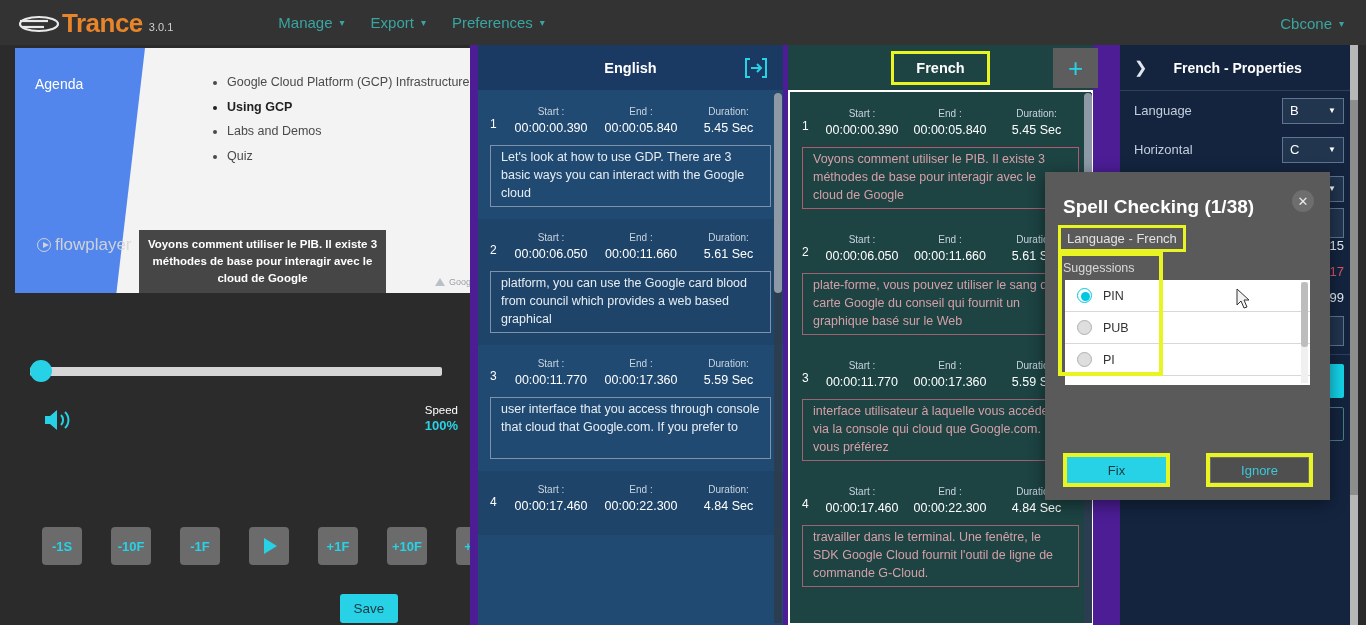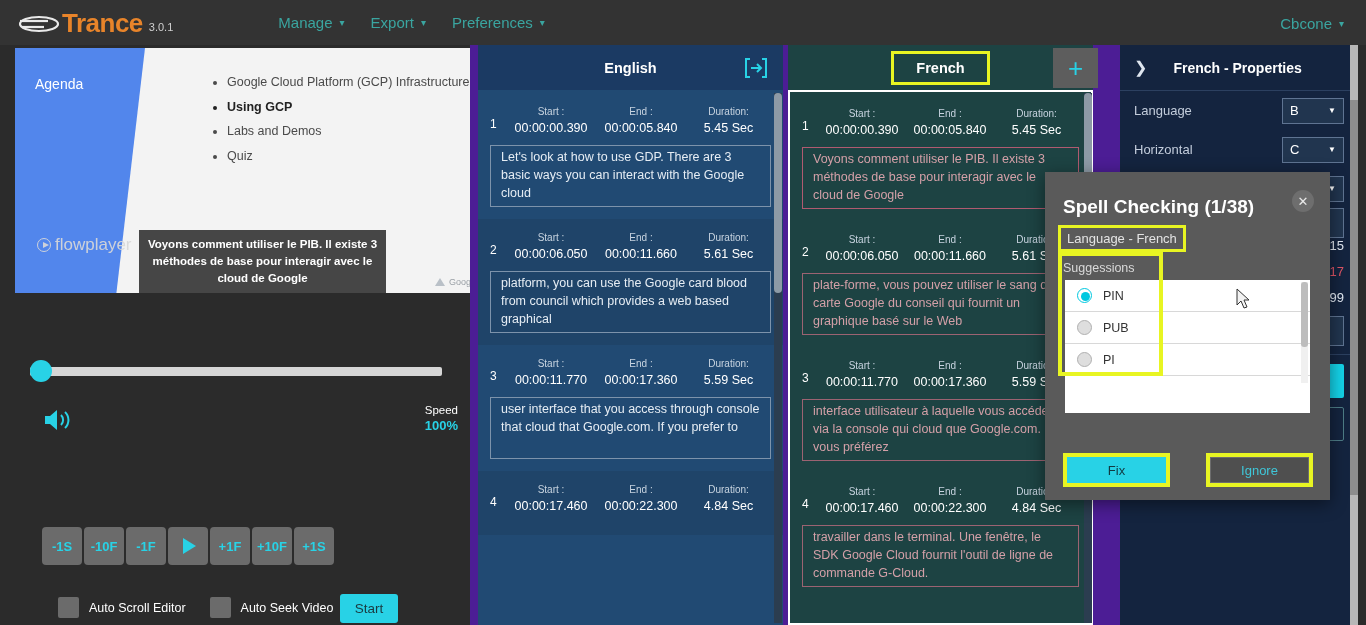--- a/index.html
+++ b/index.html
@@ -110,21 +110,21 @@
   .vol-icon { position: absolute; left: 42px; top: 362px; cursor: pointer; }
   .speed-box {
     position: absolute; right: 12px; top: 358px; text-align: right; line-height: 15px;
   }
   .speed-label { color: #ffffff; font-size: 11.5px; }
   .speed-val { color: #28d2e6; font-size: 13px; font-weight: bold; }
   .time-display {
     position: absolute; left: 0; top: 418px; width: 470px; text-align: center;
     color: #e6e6e6; font-size: 13px;
   }
-  .transport { position: absolute; left: 42px; top: 482px; display: flex; gap: 2px; }
+  .transport { position: absolute; left: 42px; top: 482px; display: flex; gap: 29px; }
   .tbtn {
     width: 40px; height: 38px; background: #6b6b6b; border-radius: 4px;
     display: flex; align-items: center; justify-content: center;
     color: #28d2e6; font-size: 13px; font-weight: bold; cursor: pointer;
   }
   .play-tri {
     width: 0; height: 0; border-left: 13px solid #28d2e6;
     border-top: 8px solid transparent; border-bottom: 8px solid transparent;
     margin-left: 3px;
   }
@@ -239,21 +239,21 @@
     position: absolute; right: 16px; top: 18px; width: 22px; height: 22px;
     border-radius: 50%; background: #6e6e6e; color: #e9e9e9; font-size: 13px;
     display: flex; align-items: center; justify-content: center; cursor: pointer;
   }
   .dlg-lang {
     position: absolute; left: 16px; top: 56px; color: #e3e3e3; font-size: 13px;
     padding: 3px 6px; outline: 3px solid #e8f522;
   }
   .dlg-sugg-label { position: absolute; left: 18px; top: 89px; color: #d9d9d9; font-size: 12.5px; }
   .sugg-list {
-    position: absolute; left: 20px; top: 108px; width: 245px; height: 133px;
+    position: absolute; left: 20px; top: 108px; width: 245px; height: 105px;
     background: #ffffff; overflow: hidden;
   }
   .sugg-row {
     height: 32px; display: flex; align-items: center; padding-left: 12px;
     border-bottom: 1px solid #d8d8d8; cursor: pointer;
   }
   .radio {
     width: 15px; height: 15px; border-radius: 50%; border: 1.5px solid #b0b0b0;
     background: #dedede; margin-right: 11px; position: relative; flex: none;
   }
@@ -374,27 +374,21 @@
       <div class="tbtn">-10F</div>
       <div class="tbtn">-1F</div>
       <div class="tbtn">
         <span class="play-tri"></span>
       </div>
       <div class="tbtn">+1F</div>
       <div class="tbtn">+10F</div>
       <div class="tbtn">+1S</div>
     </div>
 
-    <div class="checkrow">
-      <div class="cbox"></div>
-      <span class="clabel">Auto Scroll Editor</span>
-      <div class="cbox"></div>
-      <span class="clabel">Auto Seek Video</span>
-    </div>
-    <div class="save-btn">Start</div>
+    <div class="save-btn">Save</div>
 
   </div>
 
   <div class="cols">
 
     <div class="col col-en">
       <div class="col-head head-en">
         <span class="head-pill">English</span>
         <span class="export-icon">
           <svg width="26" height="24" viewBox="0 0 26 24">

